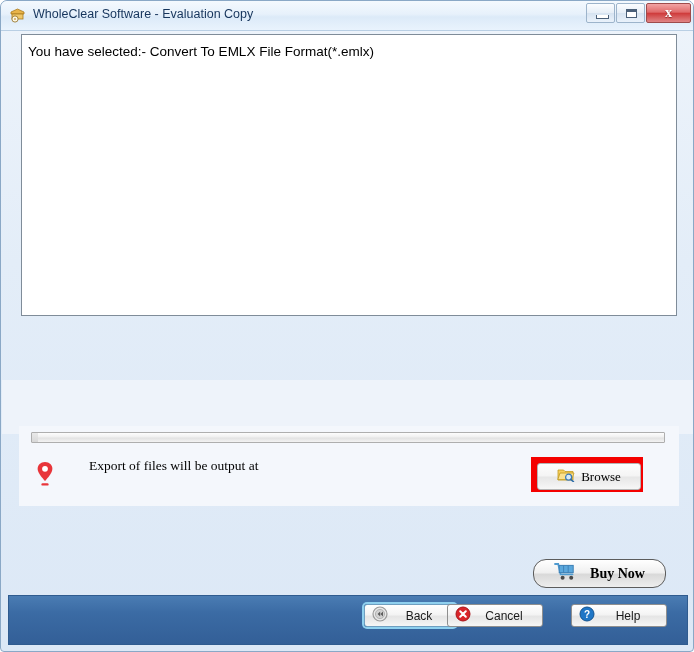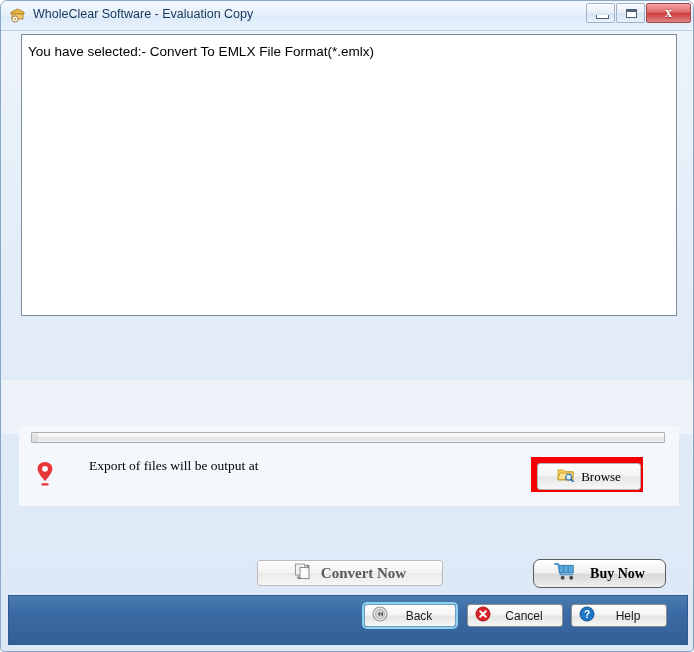--- a/index.html
+++ b/index.html
@@ -116,21 +116,21 @@
     position:absolute;left:256px;top:559px;width:186px;height:26px;
     box-sizing:border-box;
     border:1px solid #bcbcbc;border-radius:3px;
     background:linear-gradient(180deg,#fcfcfc 0%,#f3f3f3 48%,#eaeaea 52%,#f6f6f6 100%);
     display:flex;align-items:center;justify-content:center;gap:8px;
     font-family:"Liberation Serif", serif;font-size:15px;font-weight:bold;color:#5a5a5a;
   }
   .buy-btn{
     position:absolute;left:532px;top:558px;width:133px;height:29px;
     box-sizing:border-box;
-    border:1px solid #5c5c5c;border-radius:7px;
+    border:1px solid #5c5c5c;border-radius:13px;
     background:linear-gradient(180deg,#ffffff 0%,#f0f0f0 46%,#d9d9d9 54%,#eeeeee 100%);
     display:flex;align-items:center;justify-content:center;gap:12px;
     font-family:"Liberation Serif", serif;font-size:14px;font-weight:bold;color:#000;
   }
   
   .bluebar{
     position:absolute;left:7px;top:594px;width:680px;height:50px;
     background:linear-gradient(180deg,#4a7cb3 0%,#3b6ba4 35%,#335f97 100%);
     border:1px solid #2f5display;box-sizing:border-box;
     border:1px solid #2f5b8f;
@@ -138,21 +138,21 @@
   .nav-btn{
     position:absolute;top:603px;height:23px;box-sizing:border-box;
     border:1px solid #8f8f8f;border-radius:3px;
     background:linear-gradient(180deg,#ffffff 0%,#f4f4f4 45%,#e5e5e5 55%,#f6f6f6 100%);
     display:flex;align-items:center;gap:9px;padding-left:7px;
     font-family:"Liberation Sans", sans-serif;font-size:12px;color:#1a1a1a;
   }
   .nav-btn .lbl{flex:1;text-align:center;padding-right:14px;}
   .btn-back{left:363px;width:92px;
     box-shadow:0 0 0 2px #8fd0ef;border-color:#6f9fc0;}
-  .btn-cancel{left:466px;width:96px;}
+  .btn-cancel{left:446px;width:96px;}
   .btn-help{left:570px;width:96px;}
   .ico{flex:0 0 auto;display:block;}
 </style>
 </head>
 <body>
 
 <div class="window">
 
   <div class="titlebar">
     <span class="title-icon">
@@ -206,33 +206,20 @@
           <path d="M1 3 L1 13 L16 13 L16 4.5 L8 4.5 L6.6 3 Z" fill="#f7cf5e" stroke="#c29a20" stroke-width="0.8"></path>
           <path d="M3 6 L17 6 L14.6 12.6 L0.8 12.6 Z" fill="#fbe18f" stroke="#c29a20" stroke-width="0.8"></path>
           <circle cx="11.6" cy="10.2" r="3" fill="#d9ecf7" stroke="#3b78b4" stroke-width="1.2"></circle>
           <line x1="13.7" y1="12.4" x2="16.4" y2="14.6" stroke="#2f6ea8" stroke-width="1.6" stroke-linecap="round"></line>
         </svg>
       </span>
       <span>Browse</span>
     </div>
   </div>
 
-  <div class="convert-btn">
-    <span class="ico">
-      <svg width="19" height="19" viewBox="0 0 19 19">
-        <rect x="1.5" y="2" width="9" height="11" fill="#f2f2f2" stroke="#9a9a9a" stroke-width="1"></rect>
-        <rect x="6" y="5.5" width="9" height="11" fill="#fafafa" stroke="#8c8c8c" stroke-width="1"></rect>
-        <path d="M11.5 3.6 L14.8 3.6 L14.8 6.4" fill="none" stroke="#7d7d7d" stroke-width="1.1"></path>
-        <path d="M13.3 2.2 L15.2 3.6 L13.3 5" fill="#7d7d7d"></path>
-        <path d="M7.2 16.2 L3.9 16.2 L3.9 13.4" fill="none" stroke="#7d7d7d" stroke-width="1.1"></path>
-        <path d="M5.4 17.6 L3.5 16.2 L5.4 14.8" fill="#7d7d7d"></path>
-      </svg>
-    </span>
-    <span>Convert Now</span>
-  </div>
 
   <div class="buy-btn">
     <span class="ico">
       <svg width="24" height="19" viewBox="0 0 24 19">
         <path d="M1 2 L4.2 2 L6.6 12.4 L18.5 12.4" fill="none" stroke="#4f9bd0" stroke-width="1.8" stroke-linecap="round"></path>
         <rect x="5.2" y="3.4" width="14" height="7.2" fill="#5aa7dc" stroke="#3b7fb5" stroke-width="1"></rect>
         <line x1="9.6" y1="3.4" x2="9.6" y2="10.6" stroke="#3b7fb5" stroke-width="0.9"></line>
         <line x1="14.2" y1="3.4" x2="14.2" y2="10.6" stroke="#3b7fb5" stroke-width="0.9"></line>
         <circle cx="8.6" cy="15.8" r="2" fill="#4a4a4a"></circle>
         <circle cx="17.2" cy="15.8" r="2" fill="#4a4a4a"></circle>

